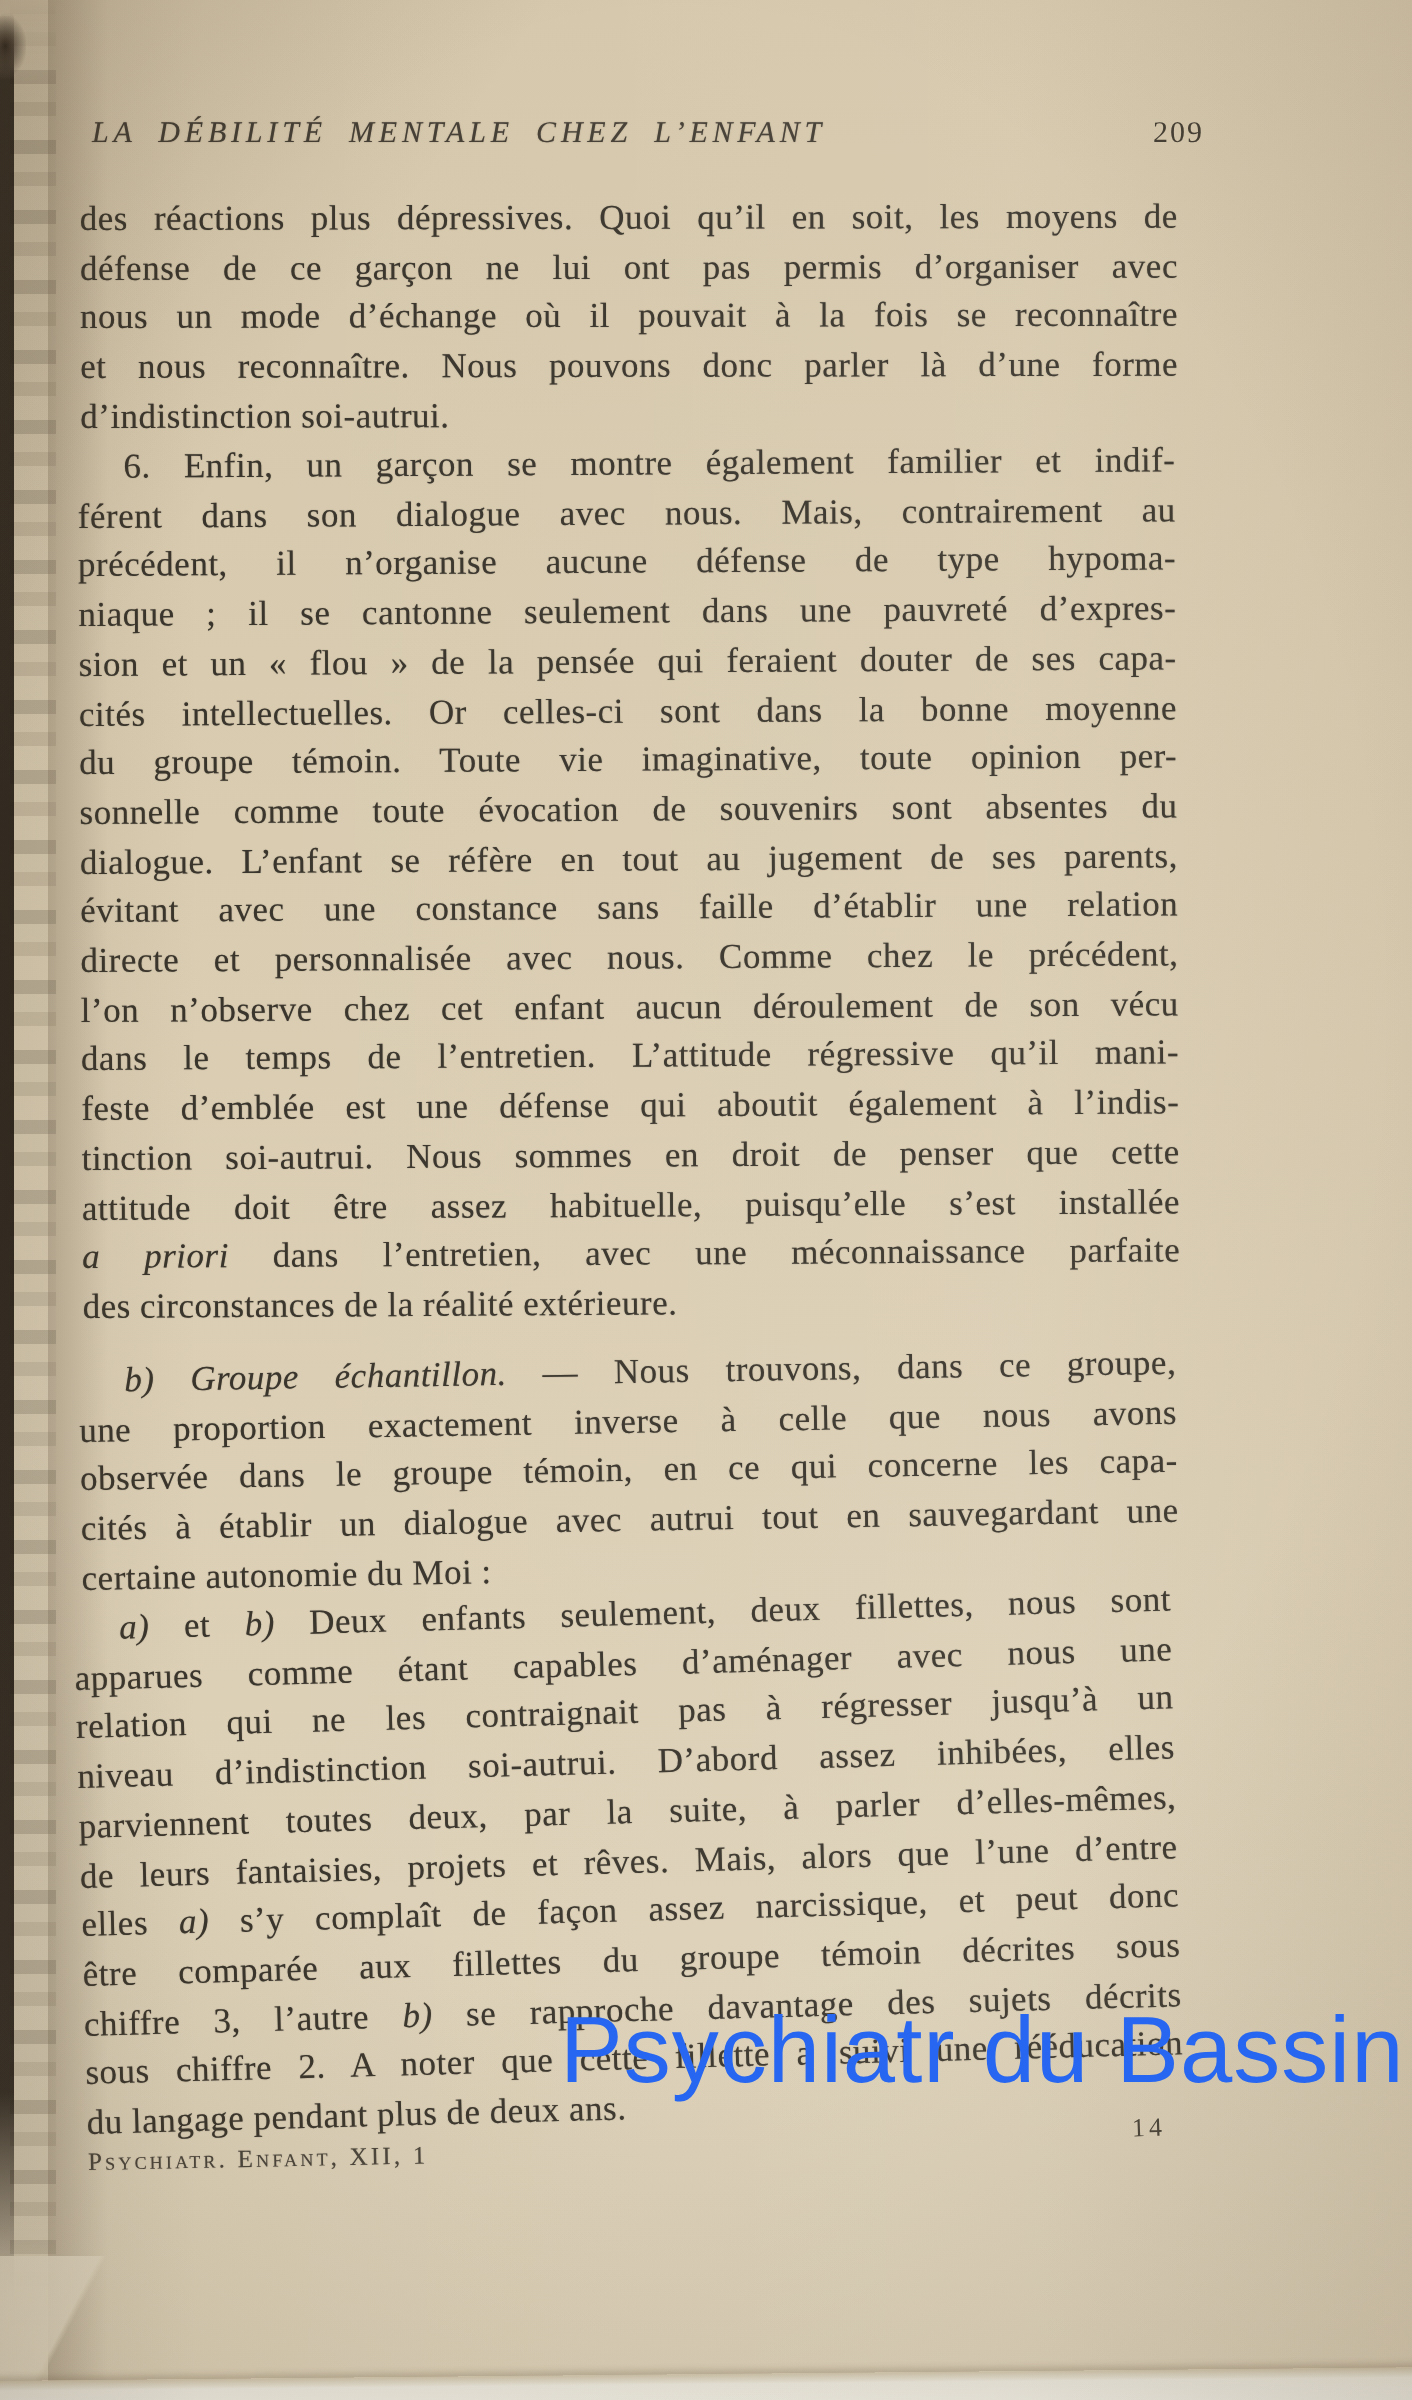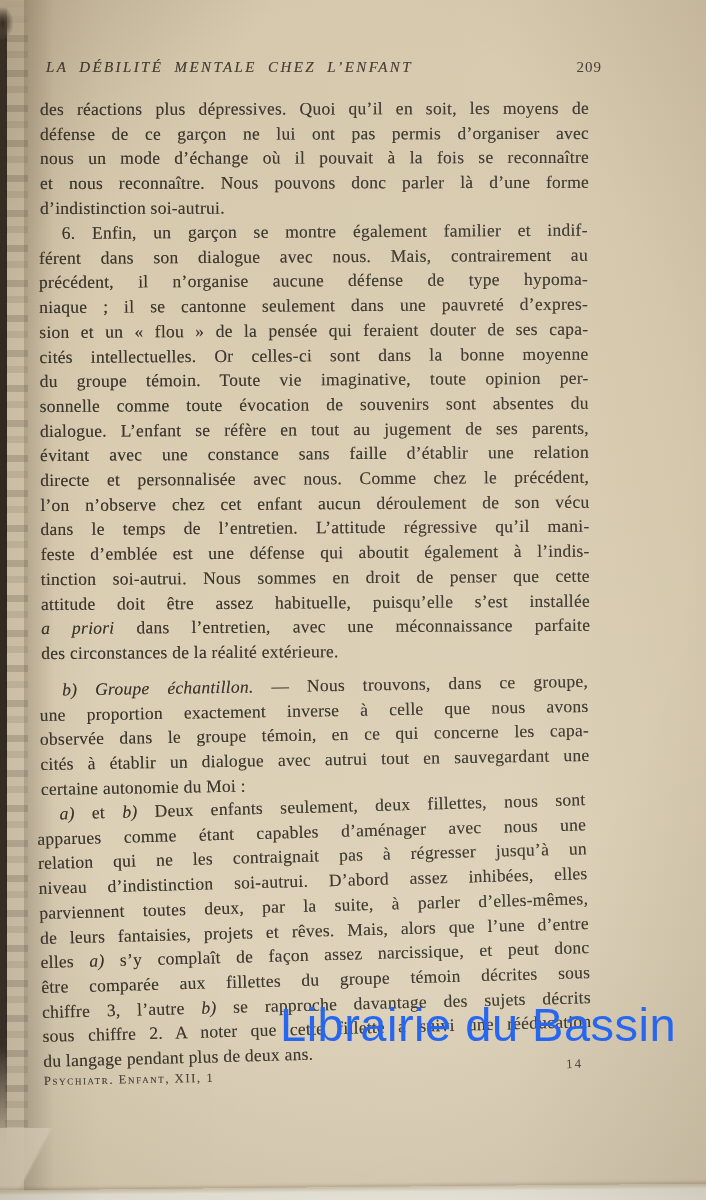--- a/index.html
+++ b/index.html
@@ -175,14 +175,14 @@
         <div class="line"><span class="run">sous chiffre 2. A noter que cette fillette a suivi une rééducation</span></div>
         <div class="line last"><span class="run">du langage pendant plus de deux ans.</span></div>
       </div>
     </div>
 
   <div class="footer-signature">Psychiatr. Enfant, XII, 1</div>
   <div class="sheet-number">14</div>
 
   <div class="vignette"></div>
 
-  <div class="watermark" style="color: rgb(39, 102, 240);">Librairie du Bassin</div>
+  <div class="watermark" style="color: rgb(39, 102, 240);">Psychiatr du Bassin</div>
 </div>
 
 </body></html>

